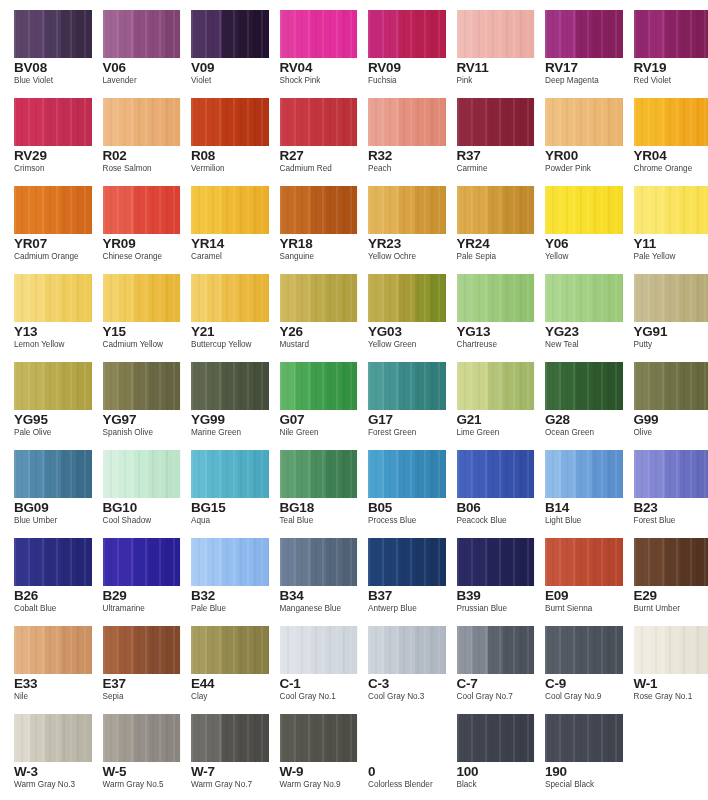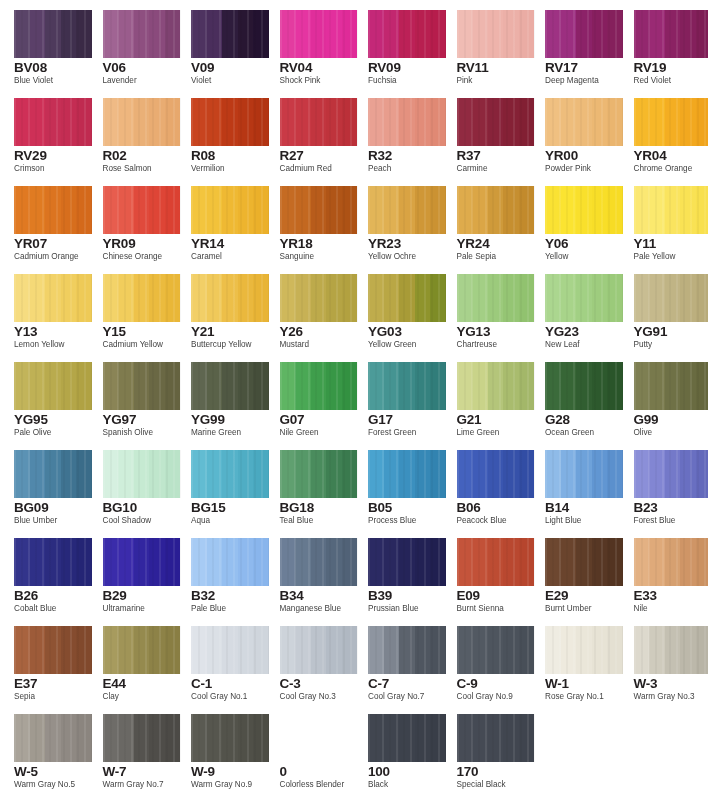--- a/index.html
+++ b/index.html
@@ -449,21 +449,21 @@
     <div class="swatch-cell">
       <div class="swatch-block">
         <div class="band" style="background: rgb(171, 214, 143);"></div>
         <div class="band" style="background: rgb(168, 212, 138);"></div>
         <div class="band" style="background: rgb(162, 208, 132);"></div>
         <div class="band" style="background: rgb(158, 204, 126);"></div>
         <div class="band" style="background: rgb(155, 202, 122);"></div>
       </div>
       <div class="streaks"></div>
       <div class="swatch-code">YG23</div>
-      <div class="swatch-name">New Leaf</div>
+      <div class="swatch-name">New Teal</div>
     </div>
     <div class="swatch-cell">
       <div class="swatch-block">
         <div class="band" style="background: rgb(200, 189, 146);"></div>
         <div class="band" style="background: rgb(197, 185, 140);"></div>
         <div class="band" style="background: rgb(192, 180, 133);"></div>
         <div class="band" style="background: rgb(188, 175, 126);"></div>
         <div class="band" style="background: rgb(184, 171, 121);"></div>
       </div>
       <div class="streaks"></div>
@@ -705,20 +705,32 @@
         <div class="band" style="background: rgb(92, 110, 132);"></div>
         <div class="band" style="background: rgb(85, 103, 124);"></div>
         <div class="band" style="background: rgb(81, 98, 119);"></div>
       </div>
       <div class="streaks"></div>
       <div class="swatch-code">B34</div>
       <div class="swatch-name">Manganese Blue</div>
     </div>
     <div class="swatch-cell">
       <div class="swatch-block">
+        <div class="band" style="background: rgb(31, 67, 119);"></div>
+        <div class="band" style="background: rgb(30, 64, 115);"></div>
+        <div class="band" style="background: rgb(28, 59, 108);"></div>
+        <div class="band" style="background: rgb(26, 55, 102);"></div>
+        <div class="band" style="background: rgb(25, 52, 98);"></div>
+      </div>
+      <div class="streaks"></div>
+      <div class="swatch-code">B37</div>
+      <div class="swatch-name">Antwerp Blue</div>
+    </div>
+    <div class="swatch-cell">
+      <div class="swatch-block">
         <div class="band" style="background: rgb(43, 42, 99);"></div>
         <div class="band" style="background: rgb(41, 40, 95);"></div>
         <div class="band" style="background: rgb(37, 36, 89);"></div>
         <div class="band" style="background: rgb(34, 33, 84);"></div>
         <div class="band" style="background: rgb(32, 31, 80);"></div>
       </div>
       <div class="streaks"></div>
       <div class="swatch-code">B39</div>
       <div class="swatch-name">Prussian Blue</div>
     </div>
@@ -908,16 +920,16 @@
     </div>
     <div class="swatch-cell">
       <div class="swatch-block">
         <div class="band" style="background: rgb(71, 76, 86);"></div>
         <div class="band" style="background: rgb(69, 74, 84);"></div>
         <div class="band" style="background: rgb(67, 72, 82);"></div>
         <div class="band" style="background: rgb(65, 70, 80);"></div>
         <div class="band" style="background: rgb(63, 68, 78);"></div>
       </div>
       <div class="streaks"></div>
-      <div class="swatch-code">170</div>
+      <div class="swatch-code">190</div>
       <div class="swatch-name">Special Black</div>
     </div>
   </div>
 
 </body></html>

